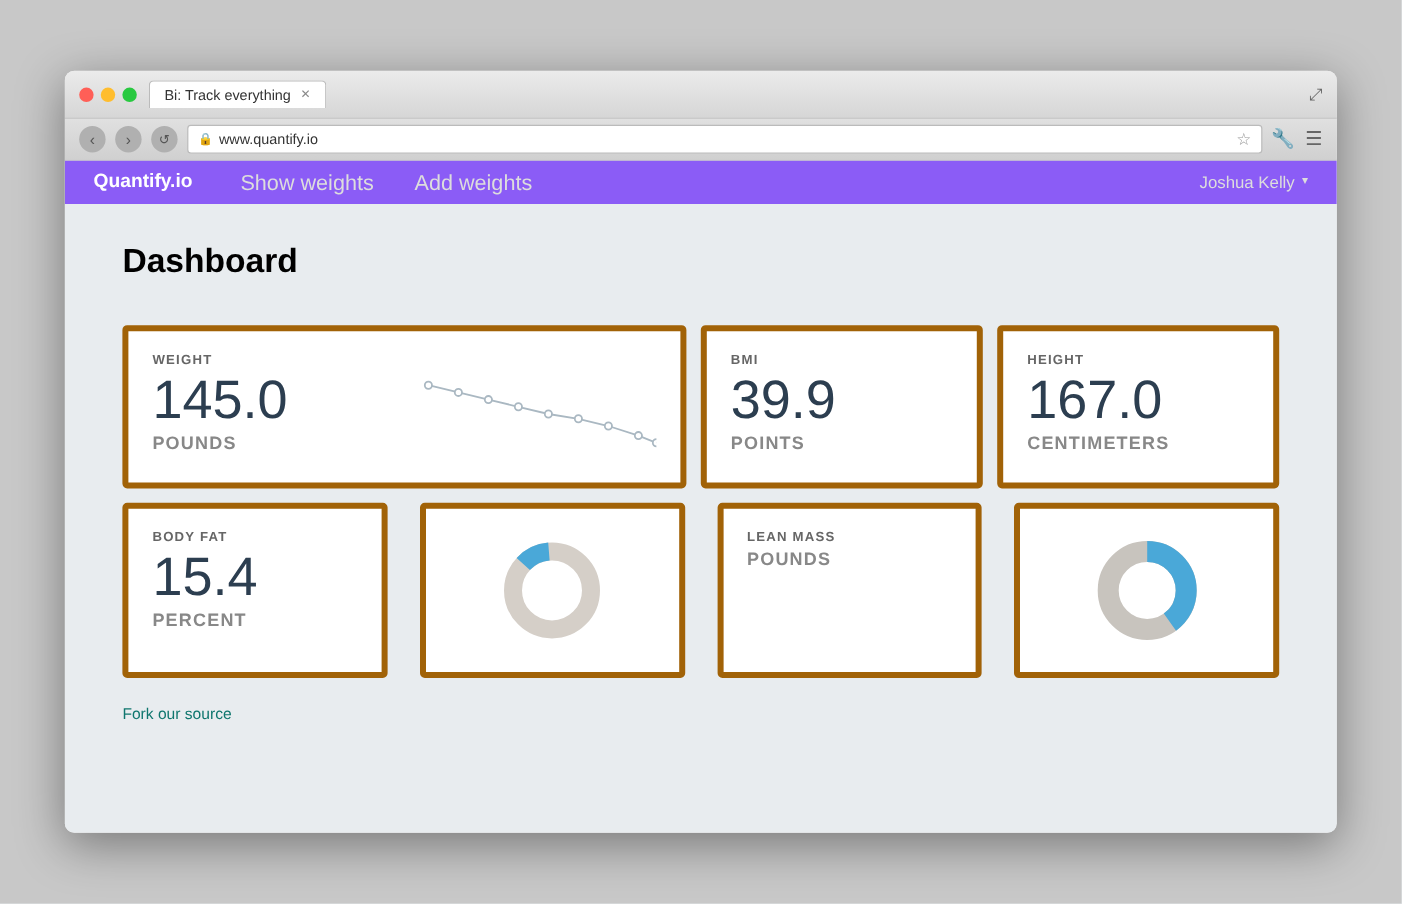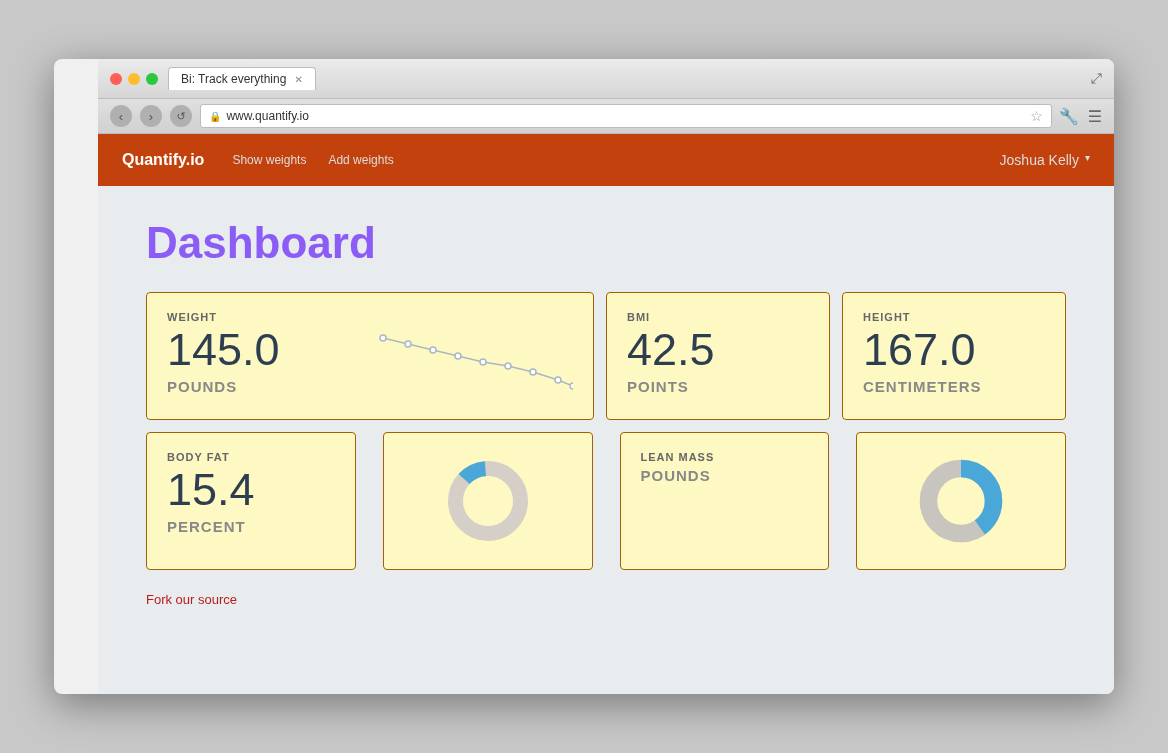--- a/index.html
+++ b/index.html
@@ -10,21 +10,20 @@
       align-items: center;
       min-height: 100vh;
       font-family: -apple-system, BlinkMacSystemFont, 'Helvetica Neue', Arial, sans-serif;
     }
     .browser-window {
       width: 1060px;
       background: #f0f0f0;
       border-radius: 8px;
       box-shadow: 0 10px 40px rgba(0,0,0,0.4);
       overflow: hidden;
-      padding-left: 44px;
     }
     .browser-titlebar {
       background: linear-gradient(to bottom, #ebebeb, #d6d6d6);
       padding: 8px 12px;
       display: flex;
       align-items: center;
       gap: 10px;
       border-bottom: 1px solid #bbb;
     }
     .browser-buttons {
@@ -105,35 +104,36 @@
     }
 
     
     .app-content {
       background: #e8ecef;
       min-height: 560px;
     }
 
     
     .navbar {
-      background: #c2410c;
+      background: #8b5cf6;
       padding: 0 24px;
       display: flex;
       align-items: center;
-      height: 52px;
+      height: 36px;
+      gap: 12px;
     }
     .navbar-brand {
       color: #fff;
       font-weight: 700;
       font-size: 16px;
       margin-right: 28px;
     }
     .navbar-link {
       color: #ddd;
-      font-size: 12px;
+      font-size: 18px;
       margin-right: 22px;
       cursor: pointer;
       text-decoration: none;
     }
     .navbar-right {
       margin-left: auto;
       display: flex;
       gap: 6px;
     }
     .navbar-user {
@@ -143,30 +143,30 @@
     .navbar-caret {
       color: #ddd;
       font-size: 10px;
     }
 
     
     .main-content {
       padding: 32px 48px 40px;
     }
     .page-title {
-      font-size: 44px;
+      font-size: 28px;
       font-weight: 700;
-      color: #8b5cf6;
-      margin-bottom: 24px;
+      color: #000000;
+      margin-bottom: 37px;
     }
     .card {
-      background: #fef9c3;
+      background: #ffffff;
       border-radius: 4px;
       padding: 18px 20px;
-      border: 1px solid #a16207;
+      border: 5px solid #a16207;
     }
     .card-chart {
       display: flex;
       align-items: center;
       justify-content: center;
     }
 
     
     .weight-row {
       display: grid;
@@ -228,21 +228,21 @@
       width: 100%;
       height: 100%;
       min-height: 100px;
     }
     .donut-svg {
       width: 90px;
       height: 90px;
     }
 
     .fork-link {
-      color: #b91c1c;
+      color: #0f766e;
       font-size: 13px;
       margin-top: 22px;
       display: inline-block;
       cursor: pointer;
       text-decoration: none;
       text-align: right;
     }
   </style>
 </head>
 <body>
@@ -316,21 +316,21 @@
               <circle cx="135" cy="40" r="3" fill="white" stroke="#aab8c2" stroke-width="1.5"></circle>
               <circle cx="160" cy="46" r="3" fill="white" stroke="#aab8c2" stroke-width="1.5"></circle>
               <circle cx="185" cy="54" r="3" fill="white" stroke="#aab8c2" stroke-width="1.5"></circle>
               <circle cx="200" cy="60" r="3" fill="white" stroke="#aab8c2" stroke-width="1.5"></circle>
             </svg>
           </div>
         </div>
 
         <div class="card">
           <div class="card-label">BMI</div>
-          <div class="card-value">42.5</div>
+          <div class="card-value">39.9</div>
           <div class="card-unit">POINTS</div>
         </div>
 
         <div class="card">
           <div class="card-label">HEIGHT</div>
           <div class="card-value">167.0</div>
           <div class="card-unit">CENTIMETERS</div>
         </div>
       </div>
 

